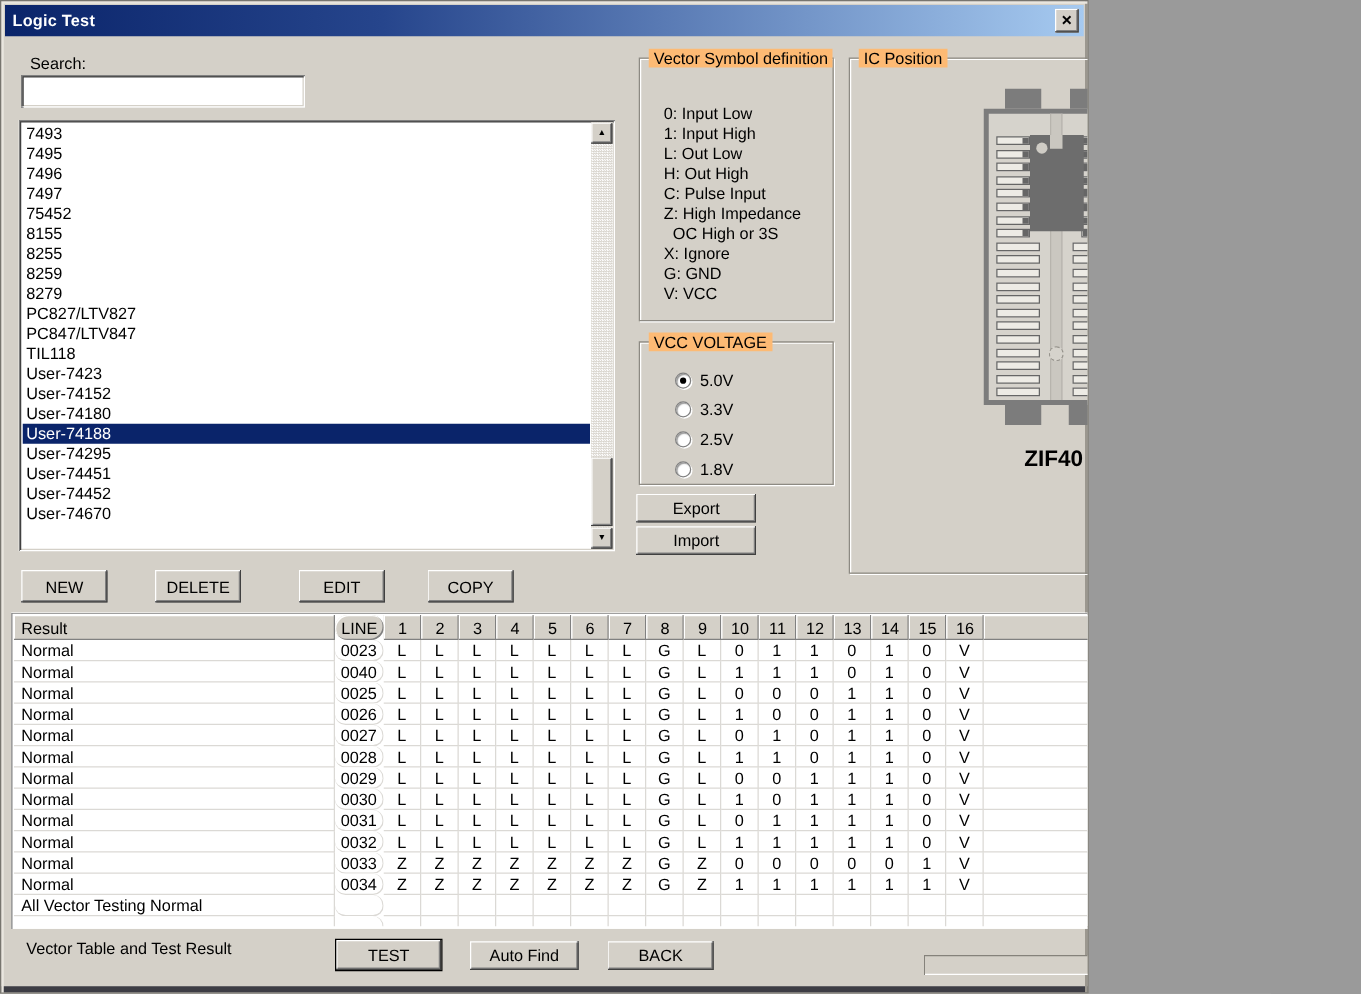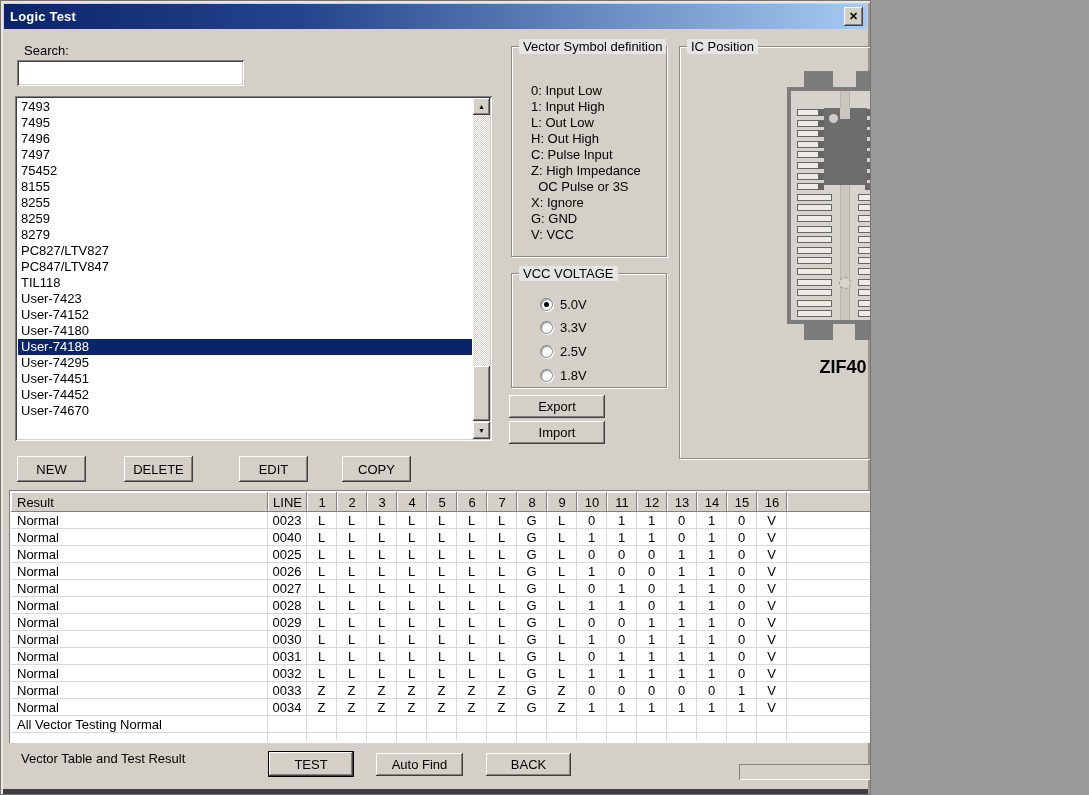--- a/index.html
+++ b/index.html
@@ -47,21 +47,21 @@
     box-shadow: inset -1px -1px 0 #404040, inset 1px 1px 0 #fff, inset -2px -2px 0 #808080;
   }
   .btn {
     position:absolute; background:#d4d0c8; border:0; font:13px "Liberation Sans",sans-serif; color:#000;
     box-shadow: inset -1px -1px 0 #404040, inset 1px 1px 0 #fff, inset -2px -2px 0 #808080;
     display:flex; align-items:center; justify-content:center;
   }
   .btn.default { border:1px solid #000; }
   .group { position:absolute; border:1px solid #8d8a83; box-shadow: inset 1px 1px 0 #fff, 1px 1px 0 #fff; }
   .group > .group-label {
-    position:absolute; top:-8px; left:7px; background:#e5e5e5; padding:0 4px; font-size:13px; white-space:nowrap;
+    position:absolute; top:-8px; left:7px; background:#fdba74; padding:0 4px; font-size:13px; white-space:nowrap;
   }
   .sym-lines { position:absolute; left:19px; top:36px; }
   .sym-line { font-size:13px; height:16px; line-height:16px; white-space:pre; }
   .radio-row { position:absolute; left:28px; display:flex; align-items:center; height:16px; }
   .radio {
     width:13px; height:13px; border-radius:50%; background:#fff; position:relative;
     border:1px solid #808080; box-shadow: inset 1px 1px 1px rgba(64,64,64,.55), 1px 1px 0 #fff;
   }
   .radio .dot { position:absolute; left:3px; top:3px; width:5px; height:5px; border-radius:50%; background:#000; }
   .radio-row .radio-label { font-size:13px; margin-left:7px; }
@@ -88,21 +88,21 @@
   .t-hrow { display:flex; height:20px; }
   .h-cell {
     background:#d4d0c8; font-size:13px; display:flex; align-items:center; justify-content:center;
     box-shadow: inset -1px -1px 0 #808080, inset 1px 1px 0 #fff; flex:none;
   }
   .t-cell {
     font-size:13px; display:flex; align-items:center; justify-content:center; flex:none;
     border-right:1px solid #dbd9d5; border-bottom:1px solid #dbd9d5; height:17px; color:#000;
   }
   .c-result { width:257px; justify-content:flex-start; padding-left:6px; }
-  .c-line { width:39px; }
+  .c-line { width:39px;border-radius:10px; }
   .c-v { width:30px; }
   .c-fill { flex:1 1 auto; }
   .progress {
     position:absolute; left:738px; top:763px; width:335px; height:16px; background:#d4d0c8;
     box-shadow: inset 1px 1px 0 #85827b, inset -1px -1px 0 #fff;
   }
 </style>
 </head>
 <body>
 
@@ -159,21 +159,21 @@
 
   <div class="group" style="left:510px; top:45px; width:156px; height:211px;">
     <span class="group-label">Vector Symbol definition</span>
     <div class="sym-lines" id="sym-lines">
         <div class="sym-line">0: Input Low</div>
         <div class="sym-line">1: Input High</div>
         <div class="sym-line">L: Out Low</div>
         <div class="sym-line">H: Out High</div>
         <div class="sym-line">C: Pulse Input</div>
         <div class="sym-line">Z: High Impedance</div>
-        <div class="sym-line">  OC Pulse or 3S</div>
+        <div class="sym-line">  OC High or 3S</div>
         <div class="sym-line">X: Ignore</div>
         <div class="sym-line">G: GND</div>
         <div class="sym-line">V: VCC</div>
       </div>
   </div>
 
   <div class="group" style="left:510px; top:272px; width:156px; height:115px;">
     <span class="group-label">VCC VOLTAGE</span>
     <div id="vcc-options">
         <div class="radio-row" style="top: 22px;">

